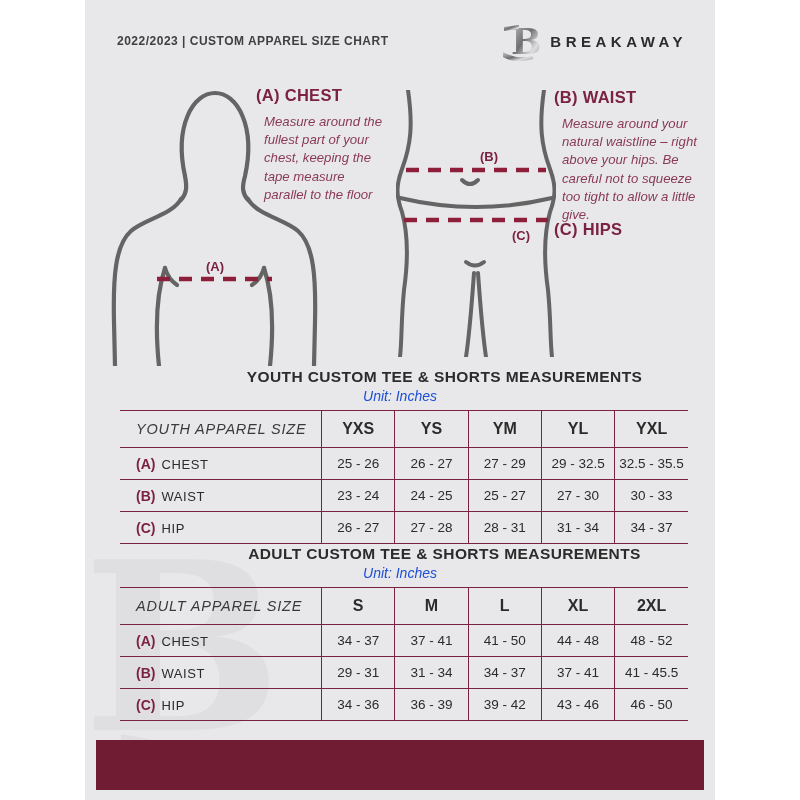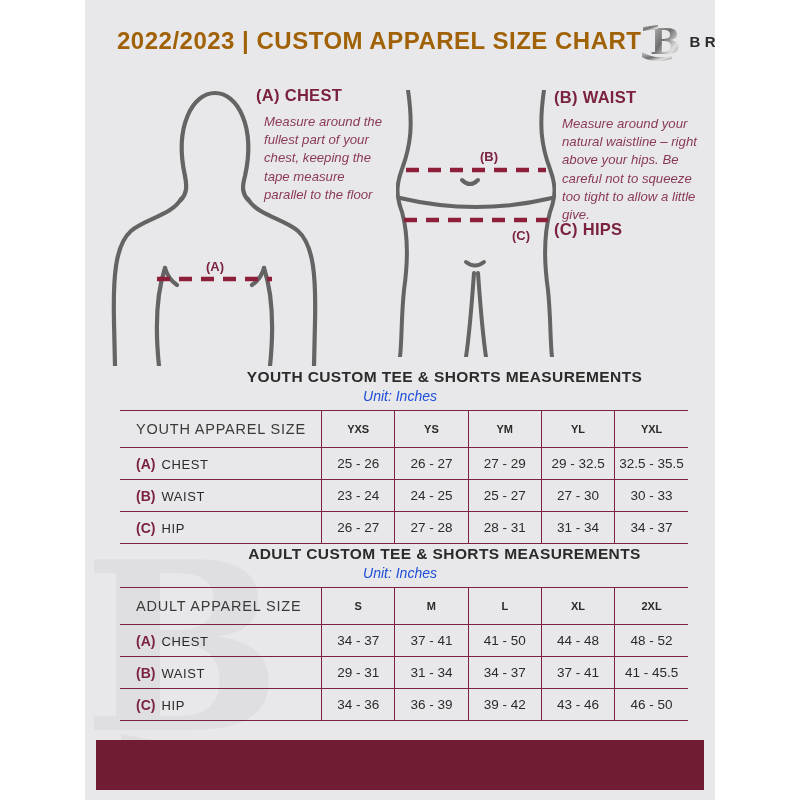--- a/index.html
+++ b/index.html
@@ -7,21 +7,21 @@
     position:relative; width:630px; height:800px; margin:0 auto;
     background:#e8e8ea; overflow:hidden;
     font-family:"Liberation Sans", sans-serif; color:#2d2d2d;
   }
   
   .watermark { position:absolute; left:-4px; top:538px; }
 
   
   .header { position:absolute; top:18px; left:32px; right:28px; height:46px;
             display:flex; align-items:center; justify-content:space-between; }
-  .doc-title { font-size:24px; font-weight:bold; letter-spacing:0.5px; white-space:nowrap; color:#a16207; }
+  .doc-title { font-size:12px; font-weight:bold; letter-spacing:0.5px; white-space:nowrap; color:#404040; }
   .brand-wrap { display:flex; align-items:center; gap:10px; }
   .brand-name { font-size:15px; font-weight:bold; letter-spacing:4.5px; color:#2b2b2b; }
 
   
   .figures { position:absolute; top:82px; left:0; width:630px; height:292px; }
   .fig { position:absolute; }
   .fig-left { left:26px; top:0; }
   .fig-right { left:311px; top:8px; }
   .measure-note { position:absolute; }
   .note-chest { left:171px; top:4px; width:140px; }
@@ -37,25 +37,25 @@
                    font-size:14px; font-style:italic; color:#1d4ed8; }
   #youth-title { top:368px; }  #youth-unit { top:388px; }
   #adult-title { top:545px; }  #adult-unit { top:565px; }
 
   
   .size-table { position:absolute; left:35px; width:568px; border-collapse:collapse; table-layout:fixed; }
   #youth-table { top:410px; }
   #adult-table { top:587px; }
   .size-table th, .size-table td { border-bottom:1.5px solid #7a2240; padding:0; }
   .size-table thead th { border-top:1.5px solid #7a2240; height:36px;
-                         font-size:11px; font-weight:bold; color:#2b2b2b; }
+                         font-size:16px; font-weight:bold; color:#2b2b2b; }
   .size-table th + th, .size-table td + td { border-left:1.5px solid #7a2240; }
   .size-table td { height:31px; text-align:center; font-size:13.5px; color:#2b2b2b; }
   .size-table .label-col { width:185px; text-align:left; padding-left:16px; }
-  .size-table thead .label-col { font-weight:normal; font-size:14.5px; letter-spacing:0.8px; color:#3a3a3a; }
+  .size-table thead .label-col { font-weight:normal; font-size:14.5px; letter-spacing:0.8px; color:#3a3a3a;font-style:italic; }
   .rowkey { color:#7a2240; font-weight:bold; font-size:14px; margin-right:6px; }
   .rowname { font-size:13px; letter-spacing:0.6px; }
 
   
   .footer-bar { position:absolute; left:11px; top:740px; width:608px; height:50px; background:#701d33; }
 </style>
 </head>
 <body>
 
 <div class="page">

